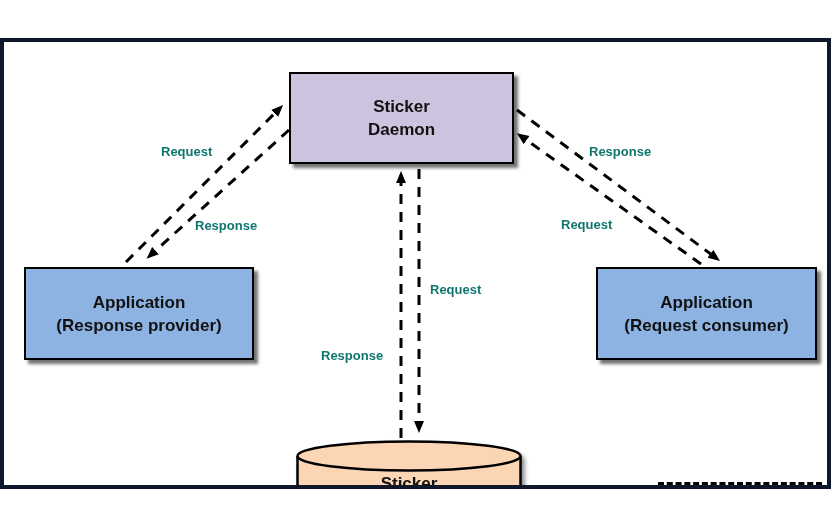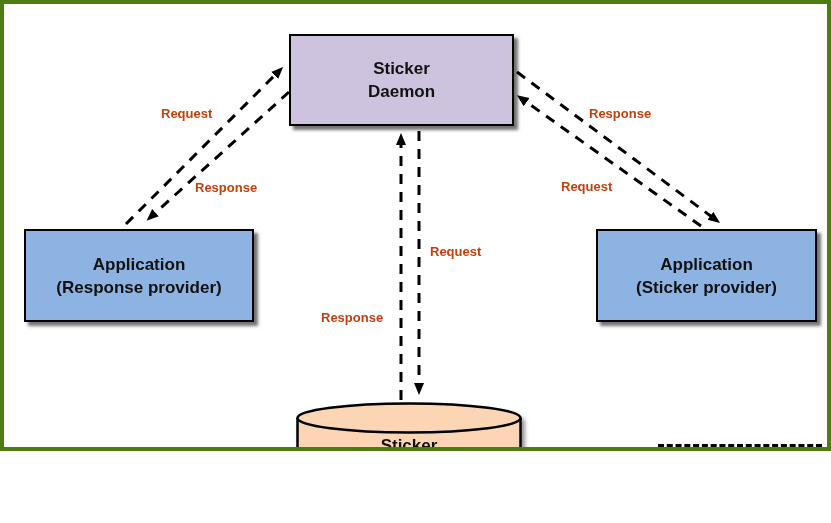--- a/index.html
+++ b/index.html
@@ -1,24 +1,25 @@
 <!DOCTYPE html>
 <html><head>
 <meta charset="utf-8">
 <style>
   html, body { margin: 0; padding: 0; background: #ffffff; }
   .frame {
     position: relative;
     width: 831px;
     height: 451px;
     box-sizing: border-box;
-    border: 4px solid #4d7c0f;
+    border: 4px solid #0f172a;
     background: #ffffff;
     font-family: "Liberation Sans", sans-serif;
     overflow: hidden;
+    margin-top: 38px;
   }
   .edges-layer {
     position: absolute;
     left: 0; top: 0;
     width: 831px; height: 523px;
     pointer-events: none;
   }
   .node {
     position: absolute;
     box-sizing: border-box;
@@ -48,21 +49,21 @@
     text-align: center;
     font-weight: bold;
     font-size: 17px;
     line-height: 23px;
     color: #111111;
   }
   .elabel {
     position: absolute;
     font-weight: bold;
     font-size: 13px;
-    color: #c2410c;
+    color: #0f766e;
     white-space: nowrap;
   }
   .legend {
     position: absolute;
     left: 654px; top: 440px;
     width: 164px; height: 73px;
     box-sizing: border-box;
     border: 3px dashed #000000;
     background: #ffffff;
     display: flex;
@@ -100,21 +101,21 @@
     <div>Daemon</div>
   </div>
 
   <div class="node node-provider">
     <div>Application</div>
     <div>(Response provider)</div>
   </div>
 
   <div class="node node-consumer">
     <div>Application</div>
-    <div>(Sticker provider)</div>
+    <div>(Request consumer)</div>
   </div>
 
   <svg class="db-shape" width="228" height="99" viewBox="0 0 228 99">
     <path d="M2.5,17 L2.5,82 A111.5,14.5 0 0 0 225.5,82 L225.5,17" stroke="#000000" stroke-width="2.5" fill="#fcd5b4"></path>
     <ellipse cx="114" cy="17" rx="111.5" ry="14.5" stroke="#000000" stroke-width="2.5" fill="#fcd5b4"></ellipse>
   </svg>
   <div class="db-label">
     <div>Sticker</div>
   </div>
 

